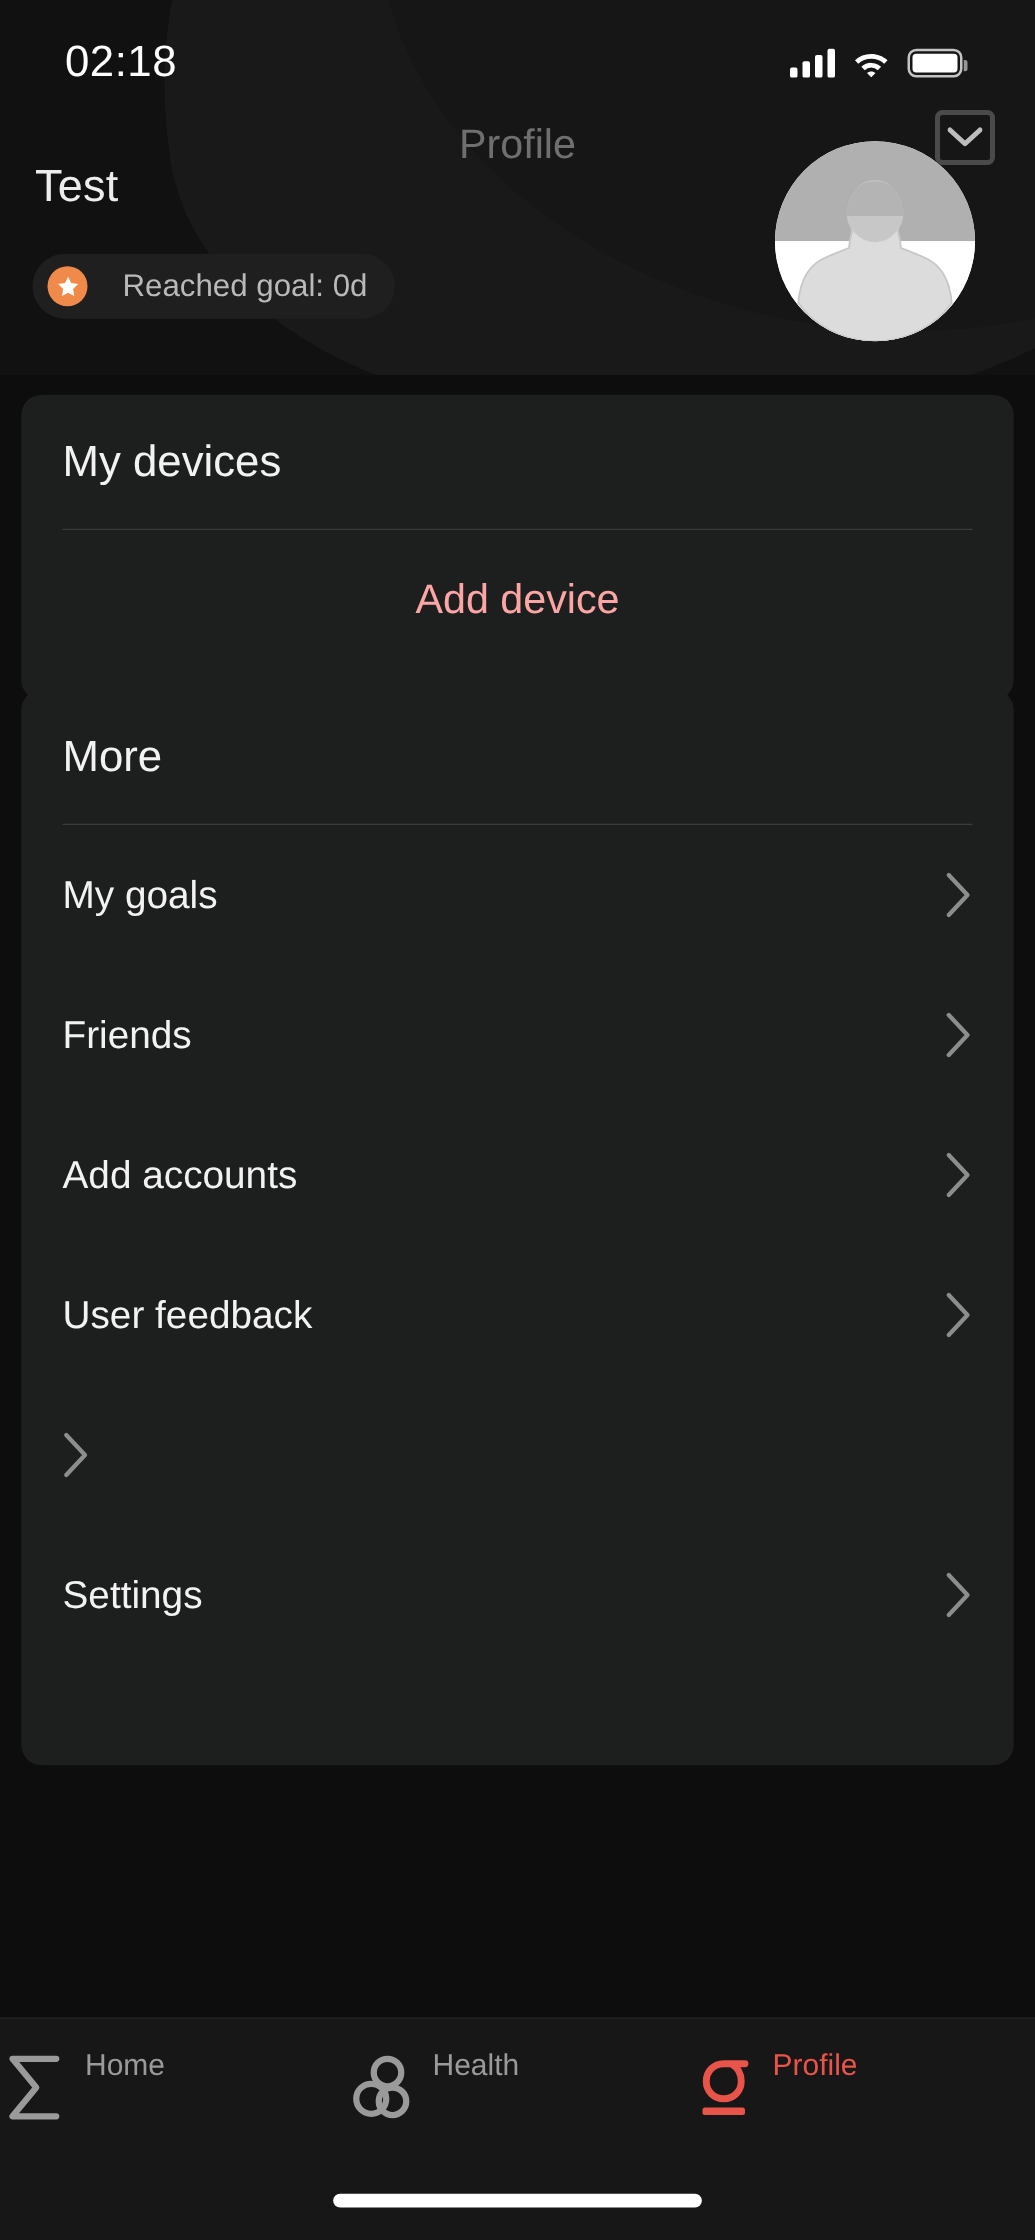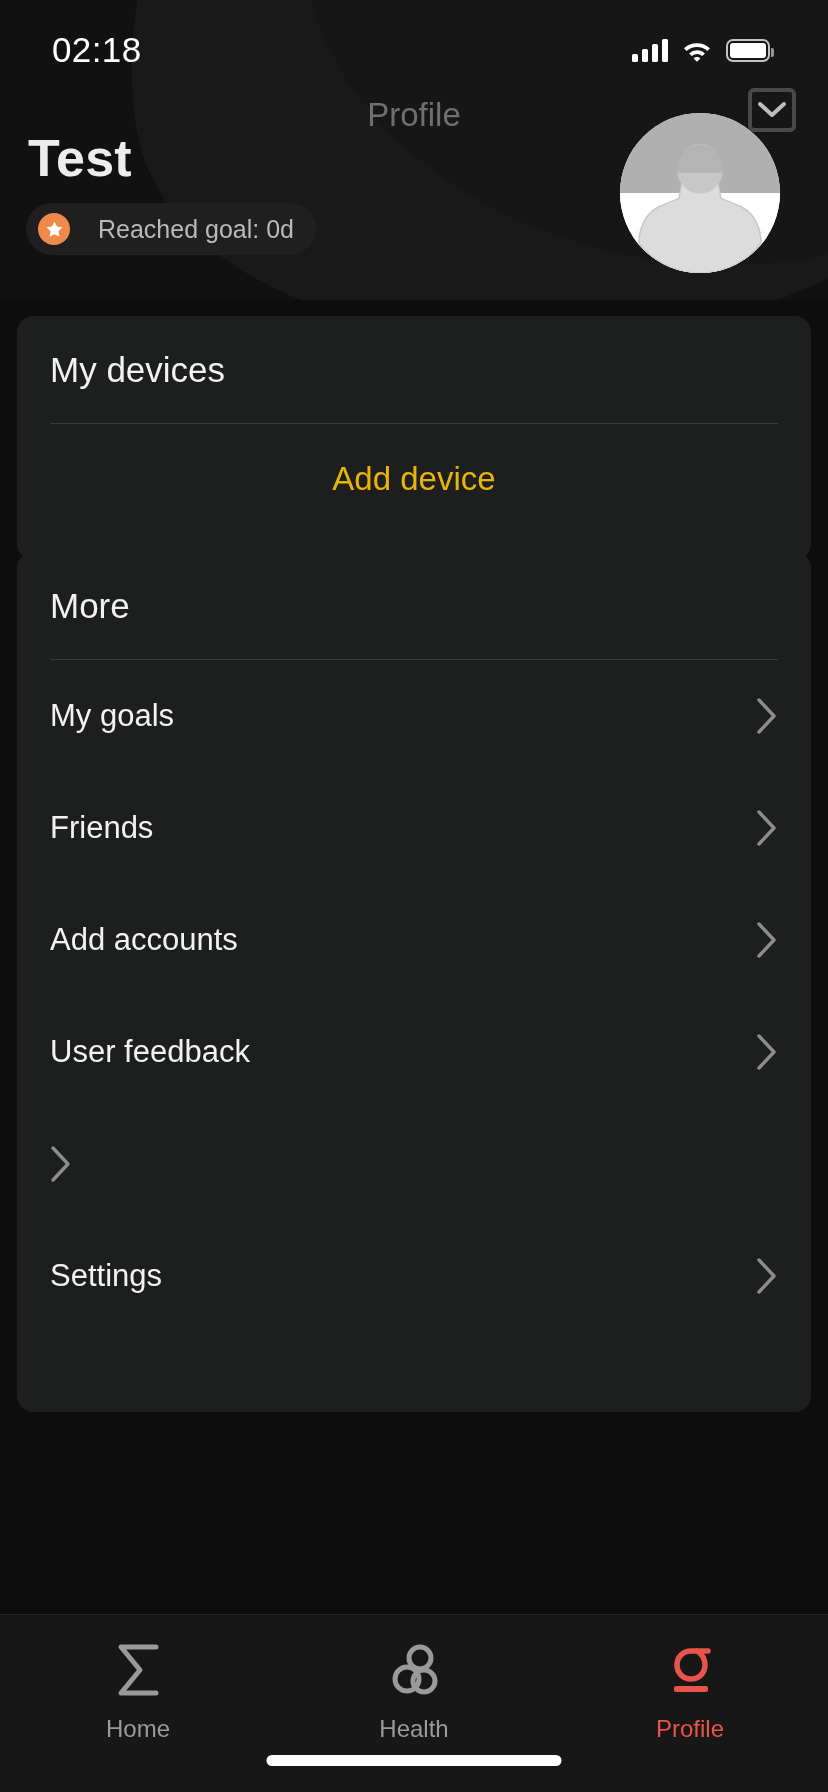--- a/index.html
+++ b/index.html
@@ -58,21 +58,21 @@
     width:3px; height:9px; background:rgba(255,255,255,.55); border-radius:0 2px 2px 0;
   }
 
   
   .nav-title {
     position:absolute; top:96px; left:0; width:828px; text-align:center;
     color:#6f6f6f; font-size:33px; z-index:10;
   }
   .user-name {
     position:absolute; left:28px; top:128px;
-    color:#ededed; font-size:52px; font-weight:700; letter-spacing:.2px; z-index:10;
+    color:#ededed; font-size:36px; font-weight:400; letter-spacing:.2px; z-index:10;
   }
   .goal-badge {
     position:absolute; left:26px; top:203px;
     display:flex; align-items:center; gap:28px;
     background:#1f1f1f; border-radius:26px;
     padding:10px 22px 10px 12px; z-index:10;
   }
   .star-circle {
     width:32px; height:32px; border-radius:50%;
     background:#ef8a4b; display:flex; align-items:center; justify-content:center;
@@ -104,39 +104,39 @@
   .card-title {
     color:#f2f2f2; font-size:35px; padding:34px 33px 0 33px; font-weight:400;
   }
   .card-rule {
     height:1px; background:#3a3c3b; margin:33px 33px 0 33px;
   }
 
   #devices-card { top:316px; height:244px; }
   .add-device {
     display:flex; align-items:center; justify-content:center;
-    height:110px; color:#eab308; font-size:33px;
+    height:110px; color:#fca5a5; font-size:33px;
   }
 
   #more-card { top:552px; height:860px; }
   .list { padding:0 33px; }
   .row {
     height:112px; display:flex; align-items:center; justify-content:space-between;
   }
   .row-label { color:#f2f2f2; font-size:31px; }
   .chev { width:22px; height:38px; flex:none; }
   .chev svg{ width:22px; height:38px; display:block; }
 
   
   .tabbar {
     position:absolute; left:0; bottom:0; width:828px; height:178px;
     background:#171717; border-top:1px solid #232323;
     display:flex; align-items:flex-start; padding-top:24px;
   }
-  .tab { flex:1; display:flex; flex-direction:column; align-items:center; gap:14px; }
+  .tab { flex:1; display:flex; flex-direction:row; align-items:flex-start; gap:14px; }
   .tab-ico { height:62px; display:flex; align-items:center; justify-content:center; }
   .tab-ico svg{ display:block; }
   .tab-label { font-size:24px; color:#9a9a9a; }
   .tab.active .tab-label { color:#e8544a; }
   .home-indicator {
     position:absolute; left:50%; bottom:26px; transform:translateX(-50%);
     width:295px; height:11px; background:#ffffff; border-radius:6px;
   }
 </style>
 </head>

